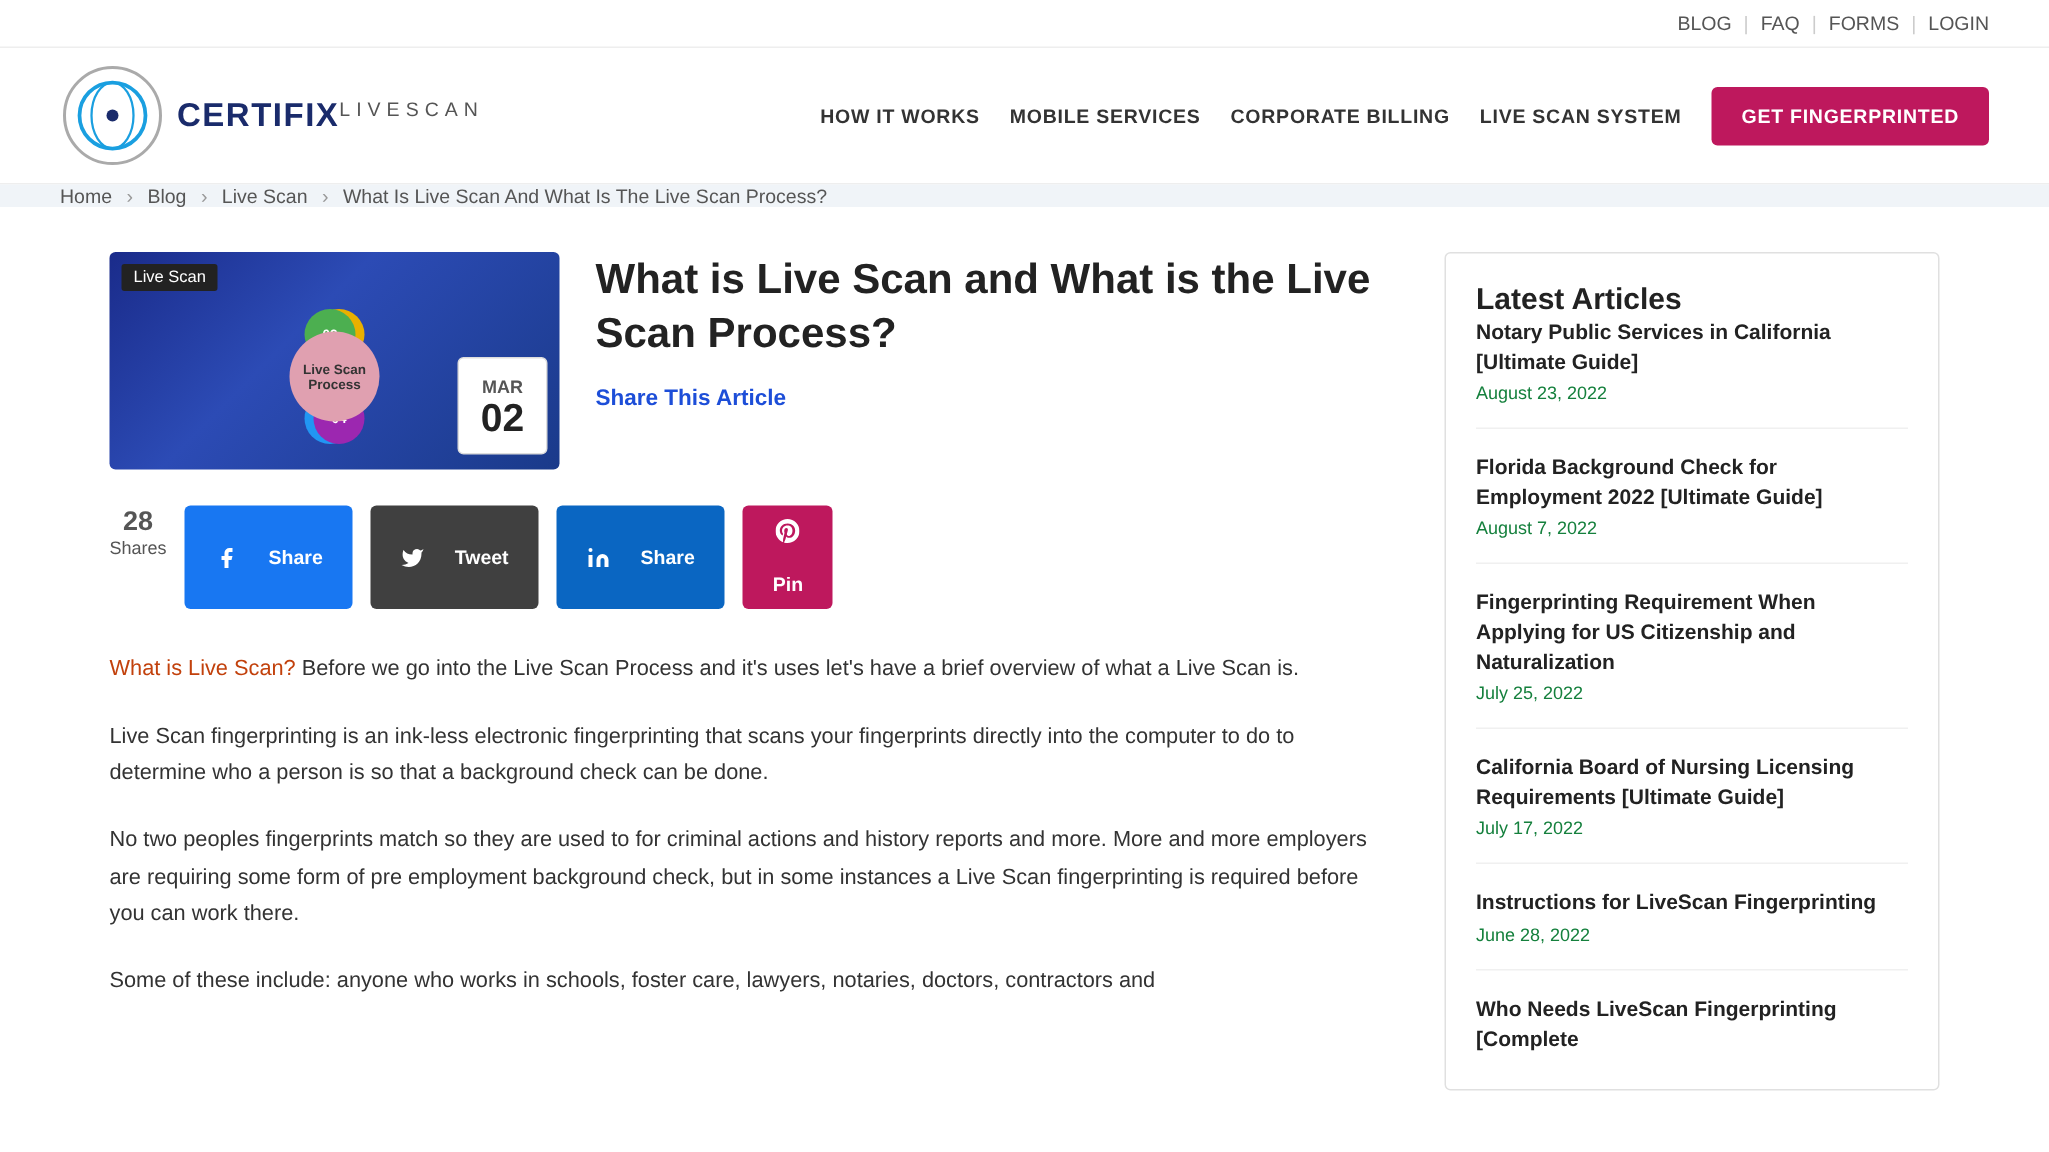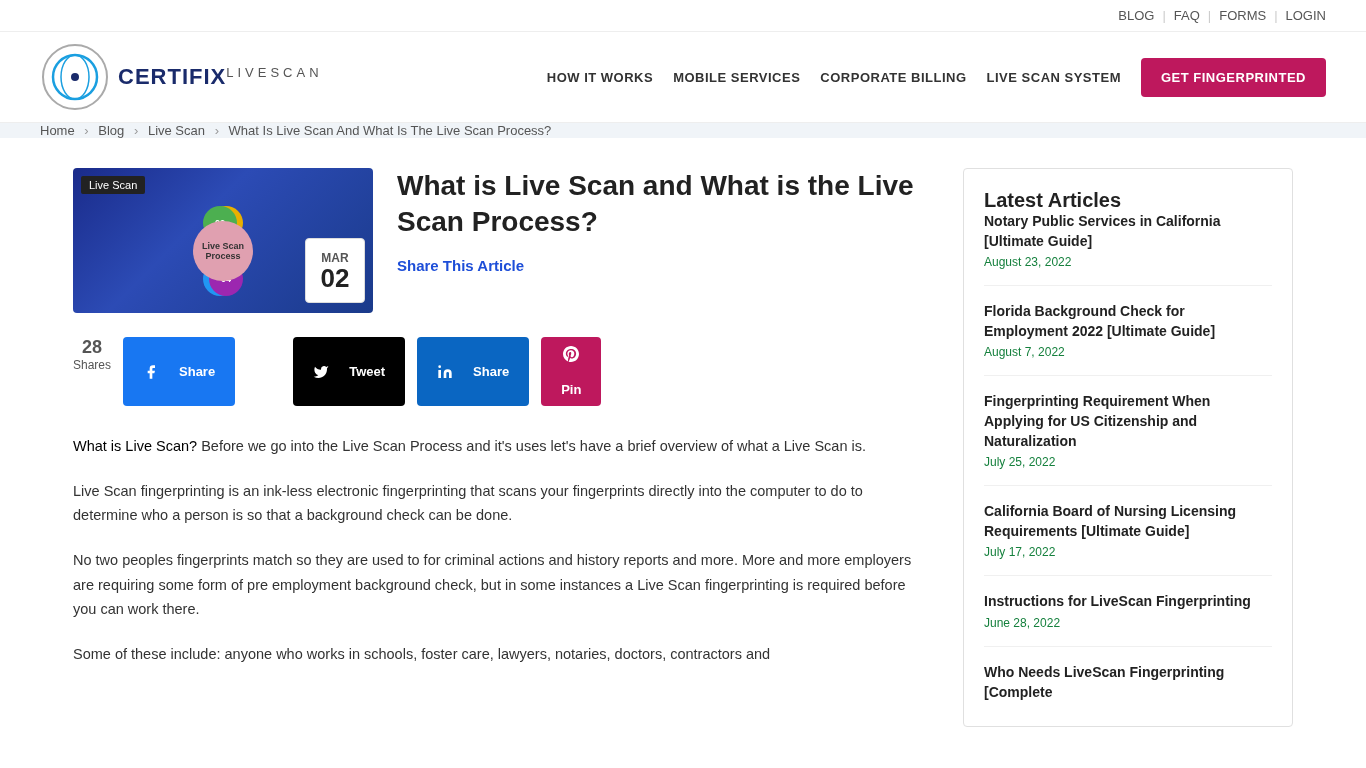--- a/index.html
+++ b/index.html
@@ -225,32 +225,32 @@
       padding: 9px 20px;
       border-radius: 4px;
       color: #fff;
       font-size: 13px;
       font-weight: 600;
       cursor: pointer;
       border: none;
       text-decoration: none;
     }
     .share-btn.facebook { background: #1877f2; }
-    .share-btn.twitter { background: #000000; margin-left: 46px; }
+    .share-btn.twitter { background: #404040; }
     .share-btn.linkedin { background: #0a66c2; }
     .share-btn.pinterest { background: #be185d; flex-direction: column; }
 
     
     .article-body p {
       font-size: 14.5px;
       line-height: 1.7;
       color: #333;
       margin-bottom: 20px;
     }
-    .article-body a { color: #000000; text-decoration: none; }
+    .article-body a { color: #c2410c; text-decoration: none; }
 
     
     .sidebar {
       width: 330px;
       flex-shrink: 0;
     }
     .sidebar-card {
       border: 1px solid #e0e0e0;
       border-radius: 4px;
       padding: 20px;

